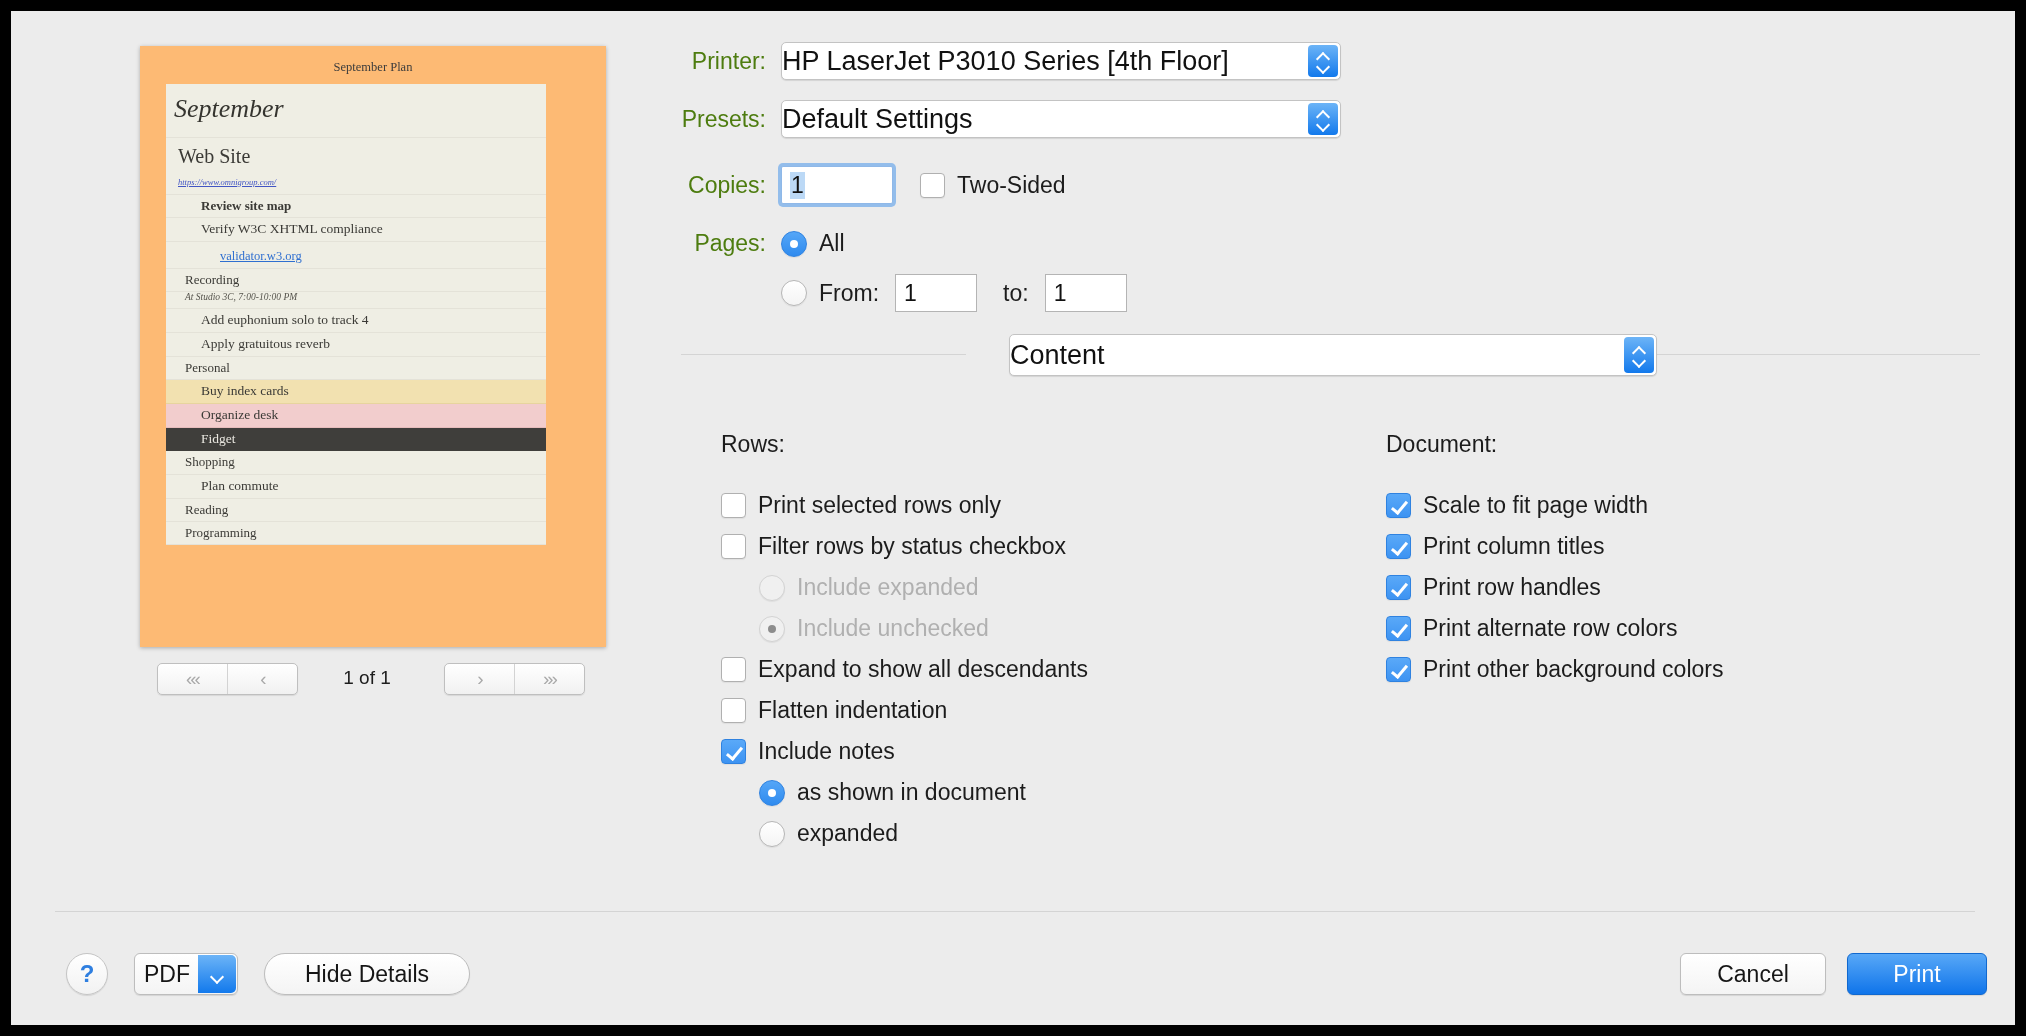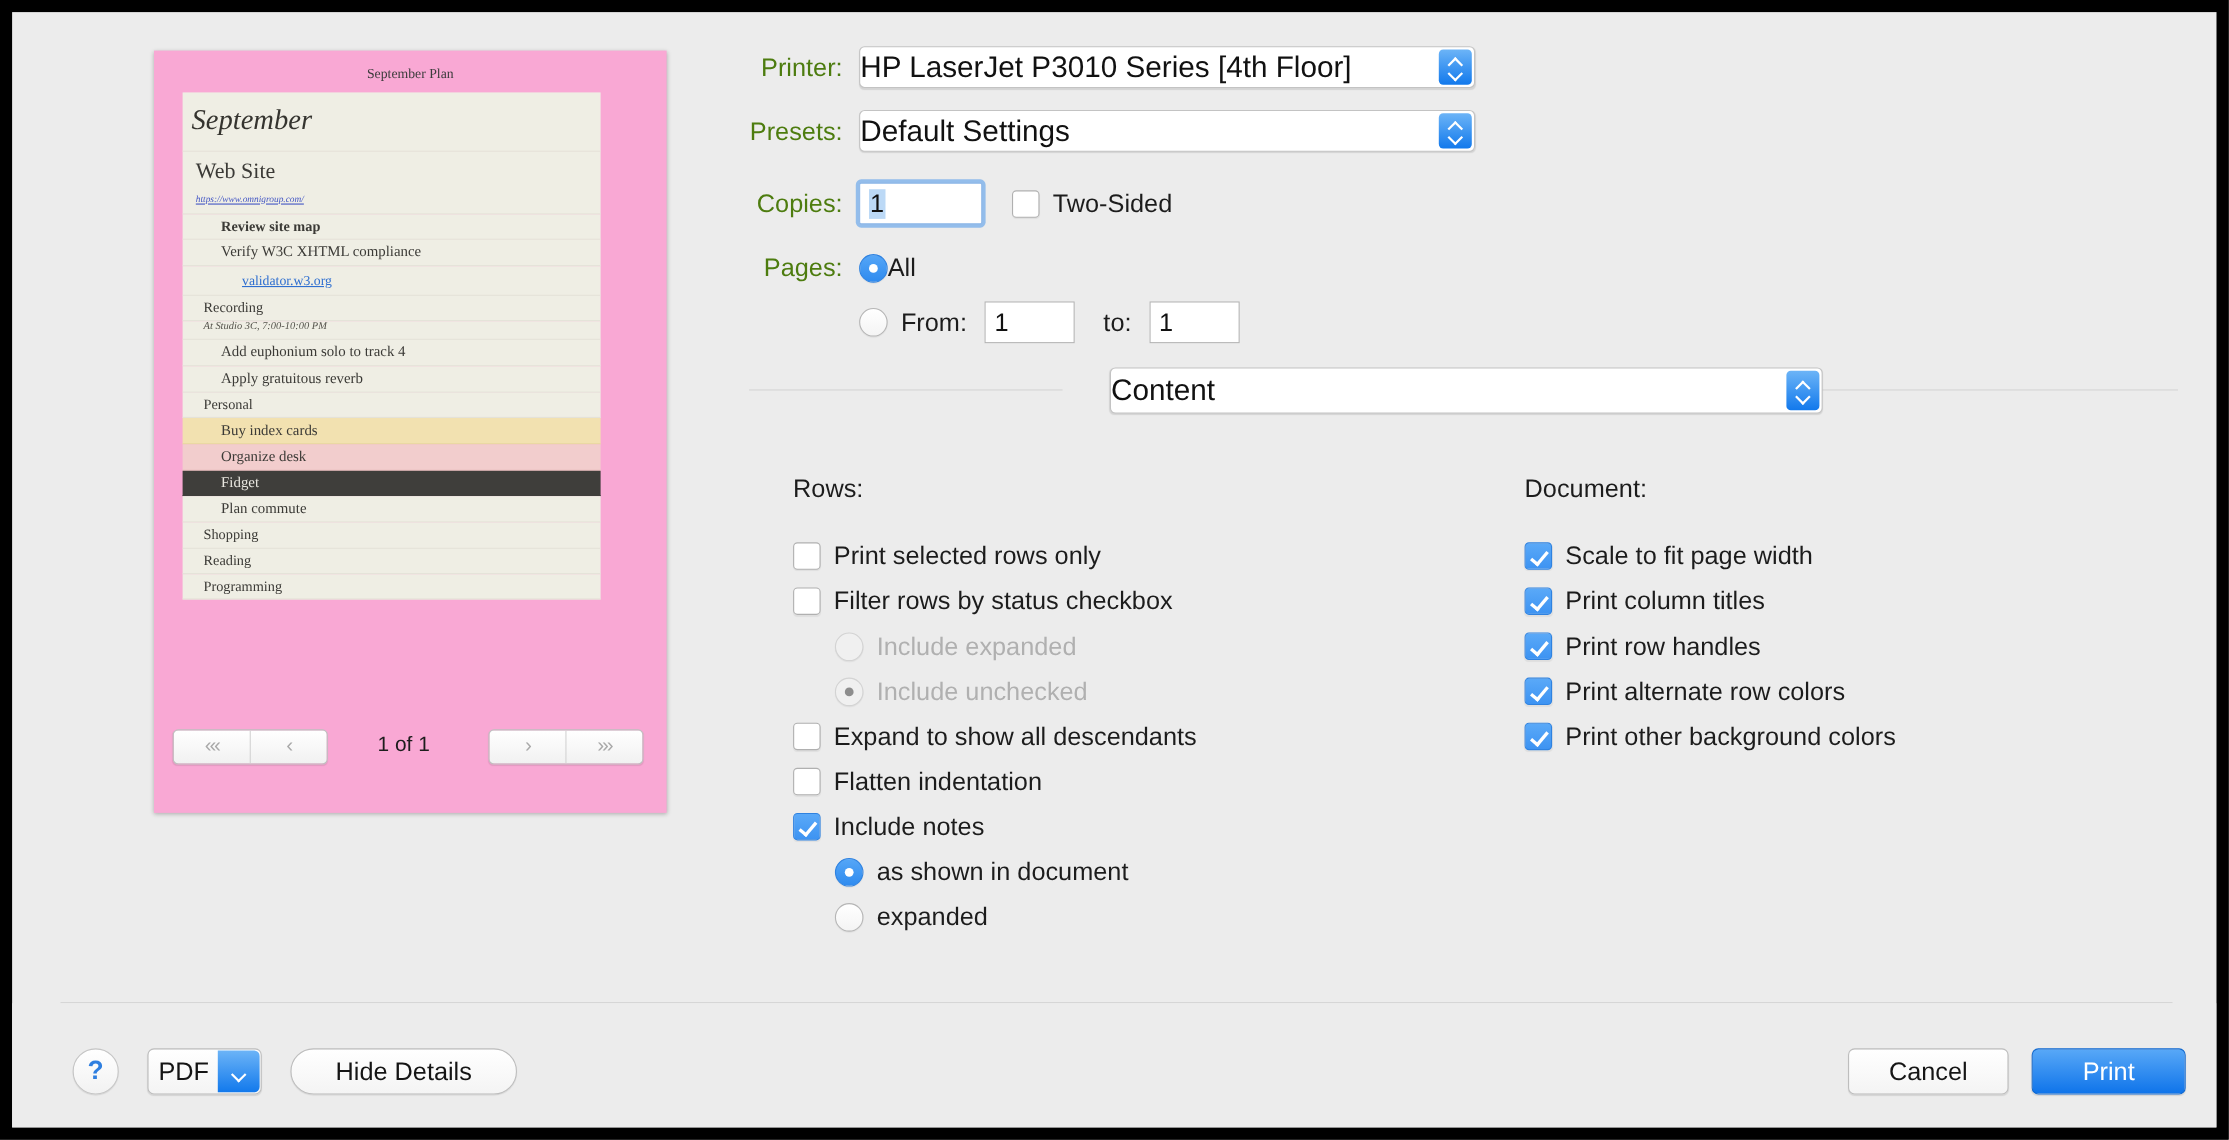--- a/index.html
+++ b/index.html
@@ -31,22 +31,22 @@
     position: absolute;
     left: 0; top: 0;
     width: 640px;
     height: 900px;
   }
   #paper-sheet {
     position: absolute;
     left: 129px;
     top: 35px;
     width: 466px;
-    height: 693px;
-    background: #f9a8d4;
+    height: 601px;
+    background: #fdba74;
     box-shadow: 0 1px 4px rgba(0,0,0,0.28);
   }
   #doc-header {
     position: absolute;
     left: 0; top: 14px;
     width: 100%;
     text-align: center;
     font-family: "Liberation Serif", serif;
     font-size: 12.5px;
     color: #3c3c3c;
@@ -406,22 +406,22 @@
           <div class="doc-row lvl2">Verify W3C XHTML compliance</div>
           <div class="doc-row lnk"><span class="link2">validator.w3.org</span></div>
           <div class="doc-row lvl1">Recording</div>
           <div class="doc-row note">At Studio 3C, 7:00-10:00 PM</div>
           <div class="doc-row lvl2">Add euphonium solo to track 4</div>
           <div class="doc-row lvl2">Apply gratuitous reverb</div>
           <div class="doc-row lvl1">Personal</div>
           <div class="doc-row lvl2 yellow">Buy index cards</div>
           <div class="doc-row lvl2 pink">Organize desk</div>
           <div class="doc-row lvl2 dark">Fidget</div>
+          <div class="doc-row lvl1">Shopping</div>
           <div class="doc-row lvl2">Plan commute</div>
-          <div class="doc-row lvl1">Shopping</div>
           <div class="doc-row lvl1">Reading</div>
           <div class="doc-row lvl1">Programming</div>
         </div>
     </div>
 
     <div id="pager">
       <div class="seg-group" id="seg-left">
         <div class="seg-btn">«‹</div>
         <div class="seg-btn">‹</div>
       </div>
@@ -463,21 +463,21 @@
         <span class="sel-text">1</span>
       </div>
       <div style="display:flex; align-items:center; gap:12px; margin-left:27px;">
         <span class="cb"></span>
         <span class="opt-label">Two-Sided</span>
       </div>
     </div>
 
     <div class="field-row" style="left:0; top:219px;">
       <div class="fld-label" style="width:115px;">Pages:</div>
-      <div style="display:flex; align-items:center; margin-left:15px;">
+      <div style="display:flex; align-items:center; gap:12px; margin-left:15px;">
         <span class="rb on"></span>
         <span class="opt-label">All</span>
       </div>
     </div>
 
     <div class="field-row" style="left:130px; top:263px;">
       <span class="rb"></span>
       <span class="opt-label" style="margin-left:12px;">From:</span>
       <div class="textinput" style="width:82px; margin-left:16px;">
         <span>1</span>

